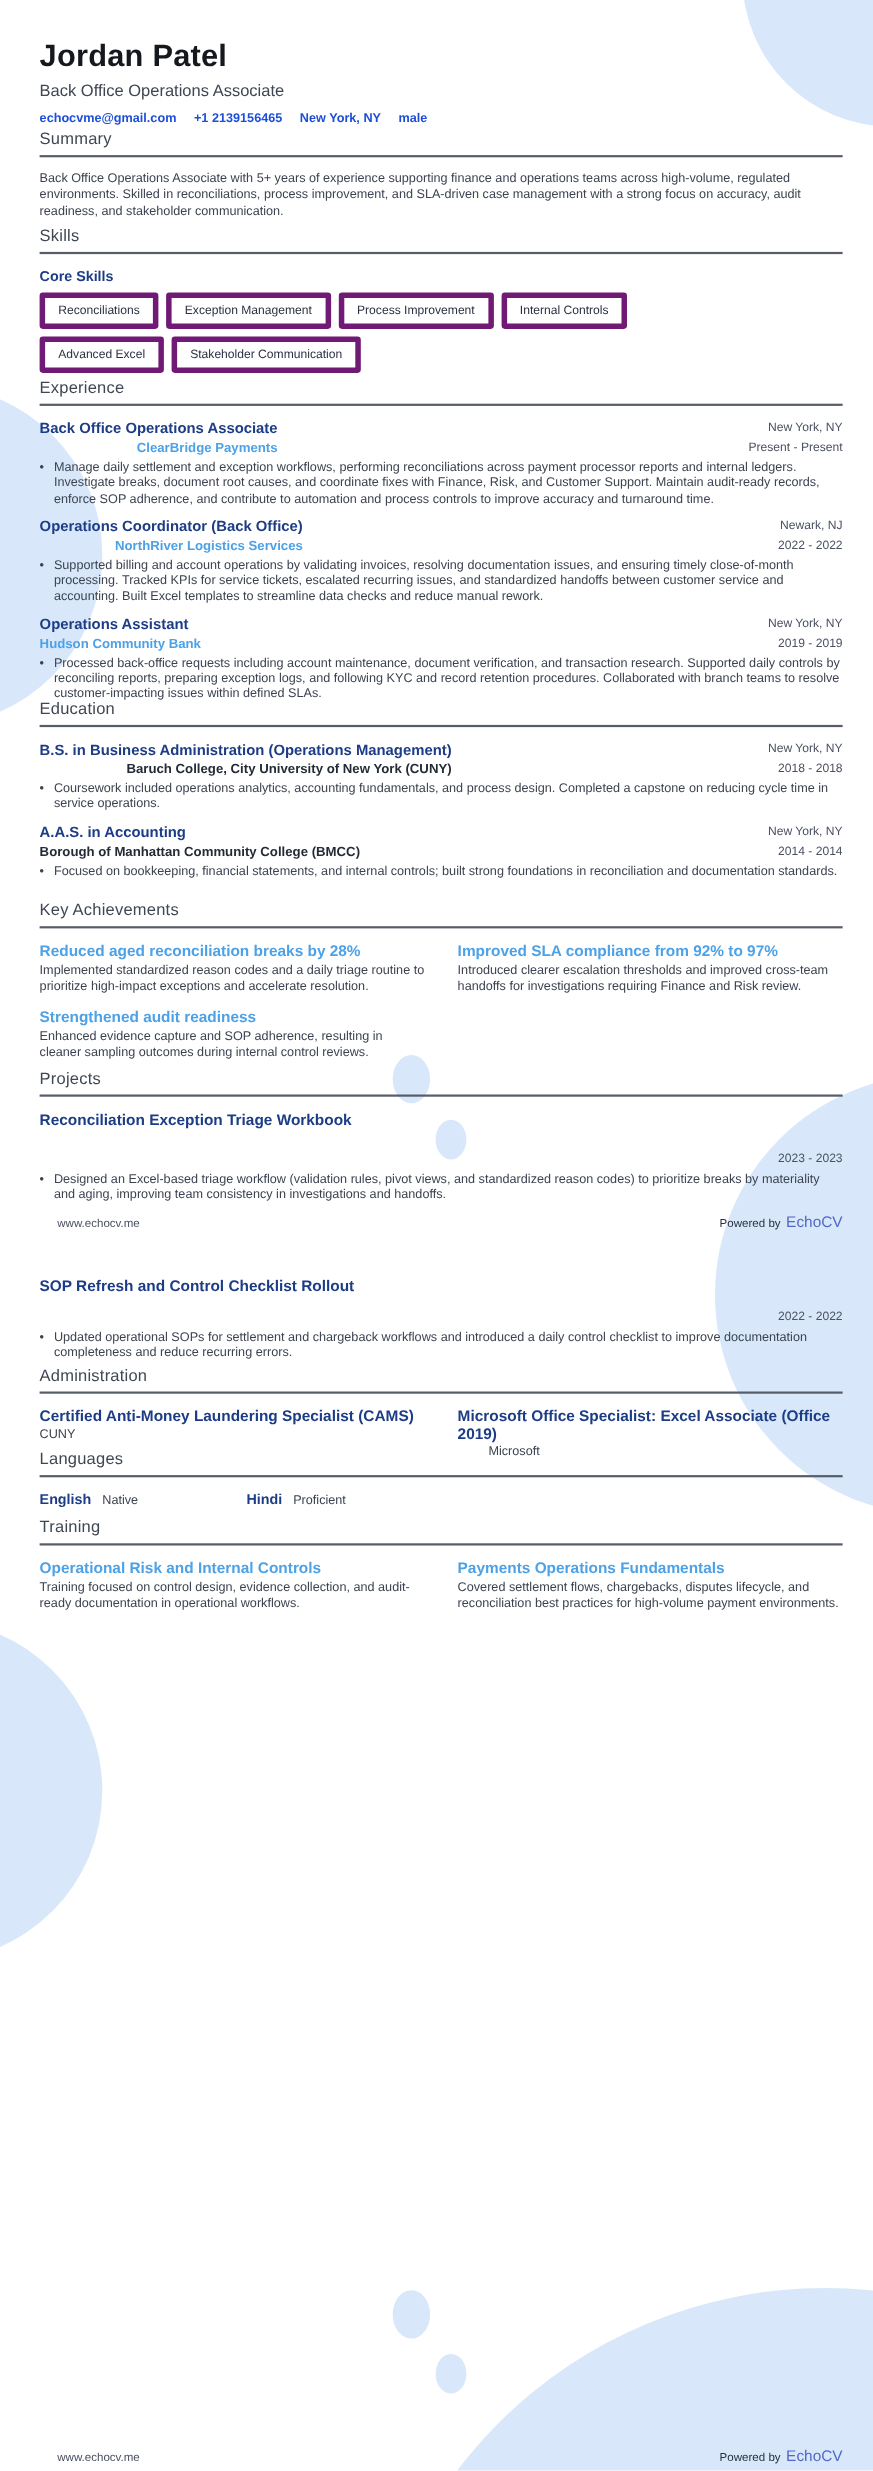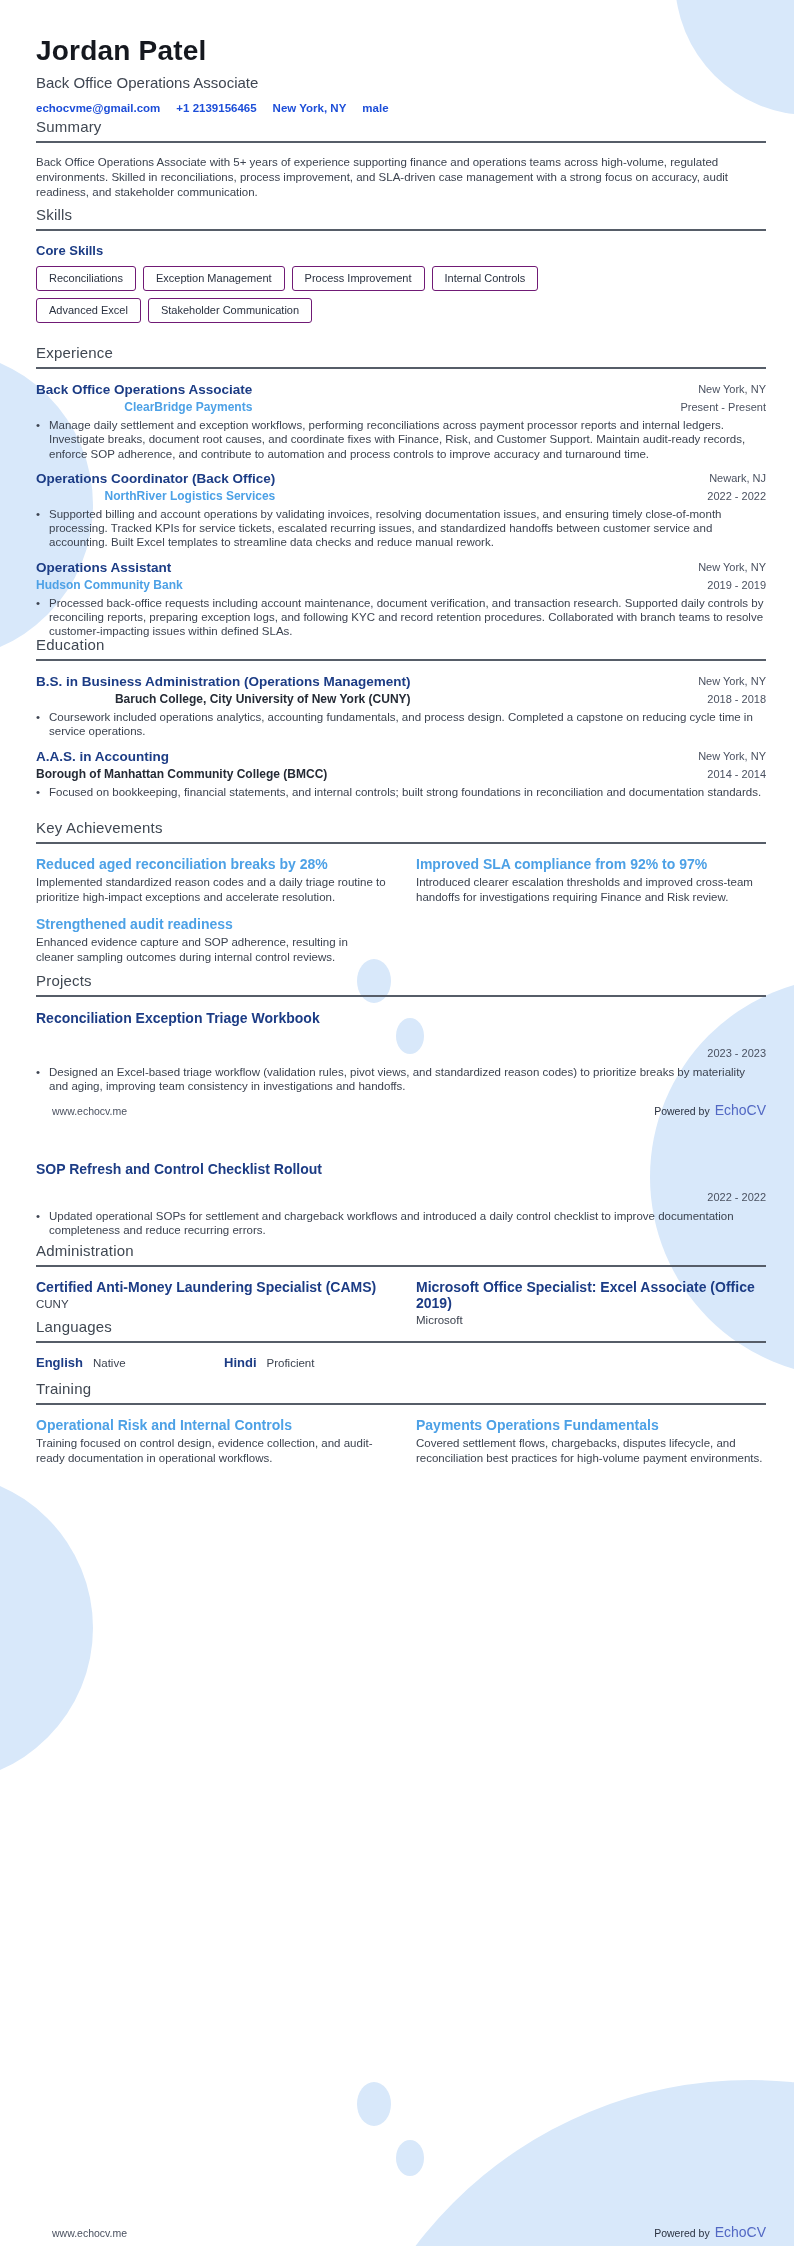--- a/index.html
+++ b/index.html
@@ -17,21 +17,21 @@
   
   .name { font-size:28px; line-height:34px; font-weight:800; color:#15181f; letter-spacing:.2px; }
   .role { font-size:15px; line-height:20px; color:#3f4652; margin-top:5px; }
   .contacts { display:flex; gap:16px; margin-top:9px; font-size:11.5px; font-weight:bold; color:#1d4ed8; }
   .contacts span { white-space:nowrap; }
 
   .summary-text { font-size:11.5px; line-height:15px; color:#3c4350; }
 
   .group-title { font-size:13px; font-weight:bold; color:#1c3c85; }
   .chips { display:flex; flex-wrap:wrap; gap:7px; margin-top:8px; max-width:560px; }
-  .chip { border:1px solid #701a75; border-radius:3px; padding:5px 12px; font-size:11px; color:#2a3140; line-height:13px; }
+  .chip { border:5px solid #701a75; border-radius:3px; padding:5px 12px; font-size:11px; color:#2a3140; line-height:13px; }
 
   .entry { margin-bottom:9px; }
   .entry-head { display:flex; justify-content:space-between; align-items:flex-start; }
   .entry-title { font-size:13.5px; line-height:17px; font-weight:bold; color:#1c3c85; }
   .entry-sub { font-size:12px; line-height:16px; font-weight:bold; color:#4da1e6; margin-top:1px;text-align:right; }
   .entry-sub.dark { color:#252b36; }
   .entry-meta { text-align:right; font-size:11px; color:#4a5160; flex:0 0 auto; padding-left:12px; }
   .entry-meta .loc { line-height:17px; }
   .entry-meta .dates { line-height:16px; margin-top:1px; }
   .bullets { margin-top:3px; }
@@ -273,21 +273,21 @@
 <section class="sec" style="top:1242px;">
   <div class="sec-title">Administration</div>
   <hr class="sec-rule">
   <div class="sec-body two-col">
     <div>
       <div class="mini-title navy">Certified Anti-Money Laundering Specialist (CAMS)</div>
       <div class="mini-text" style="margin-top:2px;">CUNY</div>
     </div>
     <div>
       <div class="mini-title navy">Microsoft Office Specialist: Excel Associate (Office 2019)</div>
-      <div class="mini-text" style="margin-top:2px;">Microsoft</div>
+      <div class="mini-text" style="margin-top:2px;margin-left:28px;">Microsoft</div>
     </div>
   </div>
 </section>
 
 <section class="sec" style="top:1318px;">
   <div class="sec-title">Languages</div>
   <hr class="sec-rule">
   <div class="sec-body langs">
     <div class="lang">
       <span class="lang-name">English</span>

